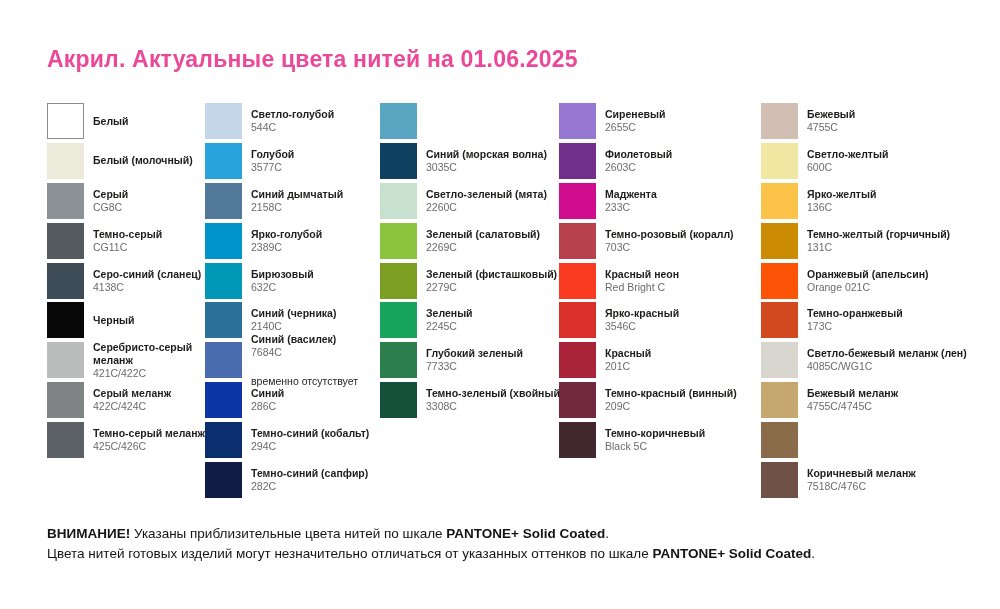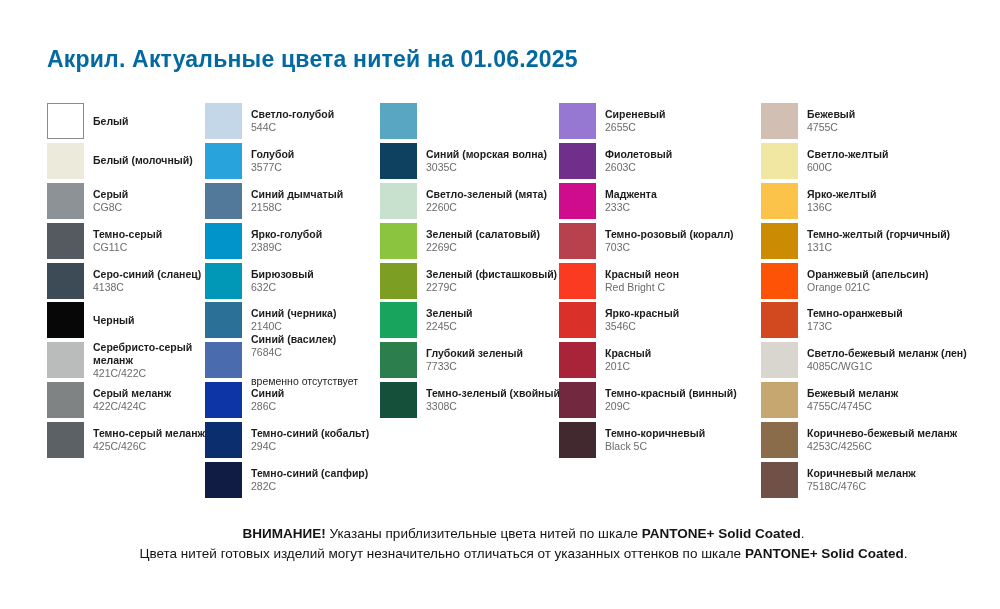--- a/index.html
+++ b/index.html
@@ -9,21 +9,21 @@
     font-family: "Liberation Sans", sans-serif;
     color: #1d1d1b;
     overflow: hidden;
     position: relative;
   }
   .title {
     margin: 46px 0 0 47px;
     font-size: 23px;
     font-weight: 700;
     letter-spacing: 0.2px;
-    color: #0369a1;
+    color: #ec4899;
   }
   .board {
     display: flex;
     margin: 30px 0 0 47px;
   }
   .col { flex: 0 0 auto; }
   .col:nth-child(1) { width: 158px; }
   .col:nth-child(2) { width: 175px; }
   .col:nth-child(3) { width: 179px; }
   .col:nth-child(4) { width: 178px; }
@@ -44,21 +44,20 @@
   .txt { font-size: 10.5px; line-height: 13px; }
   .name { font-weight: 700; color: #1d1d1b; white-space: nowrap; }
   .name.wrap { white-space: normal; max-width: 100px; }
   .code { color: #6b6b6b; white-space: nowrap; }
   .note { font-weight: 400; color: #1d1d1b; white-space: nowrap; margin-top: 16px; }
   .footer {
     margin: 22px 0 0 47px;
     font-size: 13.5px;
     line-height: 20.5px;
     color: #141414;
-    text-align: center;
   }
   .footer p { margin: 0; }
   .footer b { font-weight: 700; }
 </style>
 </head>
 <body>
 
 <h1 class="title">Акрил. Актуальные цвета нитей на 01.06.2025</h1>
 
 <div class="board">
@@ -368,24 +367,20 @@
       </div>
       <div class="row">
         <div class="swatch" style="background: rgb(198, 167, 111);"></div>
         <div class="txt">
           <div class="name">Бежевый меланж</div>
           <div class="code">4755C/4745C</div>
         </div>
       </div>
       <div class="row">
         <div class="swatch" style="background: rgb(138, 108, 74);"></div>
-        <div class="txt">
-          <div class="name">Коричнево-бежевый меланж</div>
-          <div class="code">4253C/4256C</div>
-        </div>
       </div>
       <div class="row">
         <div class="swatch" style="background: rgb(111, 81, 72);"></div>
         <div class="txt">
           <div class="name">Коричневый меланж</div>
           <div class="code">7518C/476C</div>
         </div>
       </div>
     </div>
 </div>

